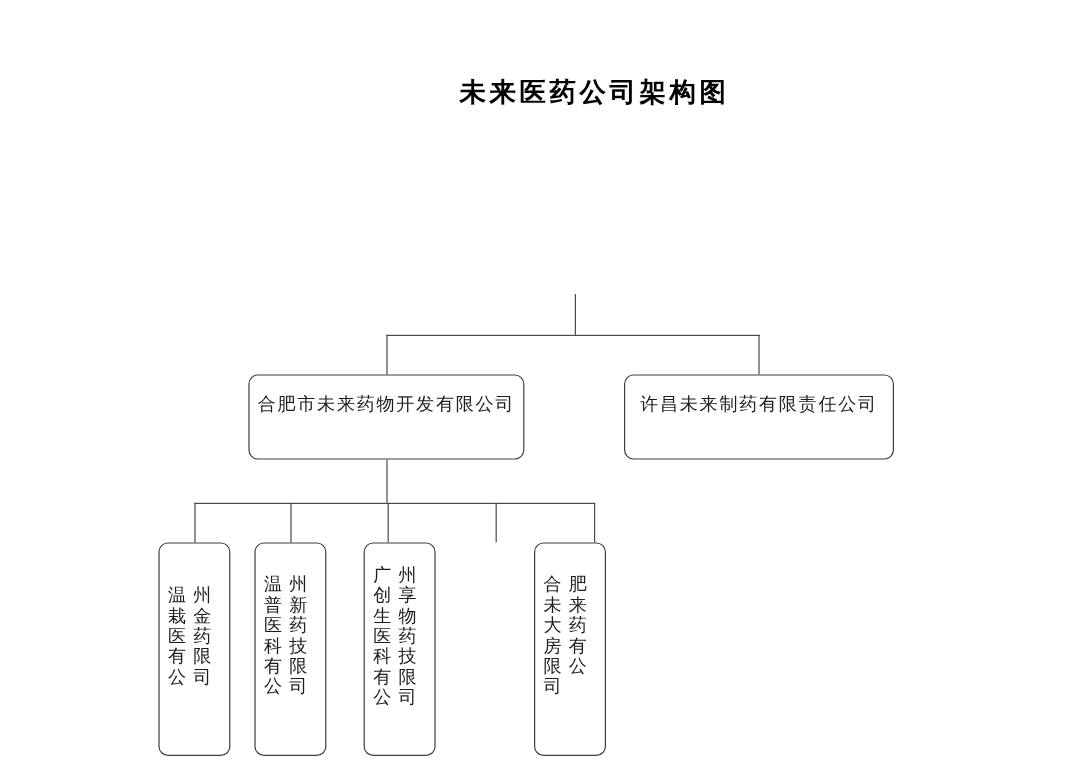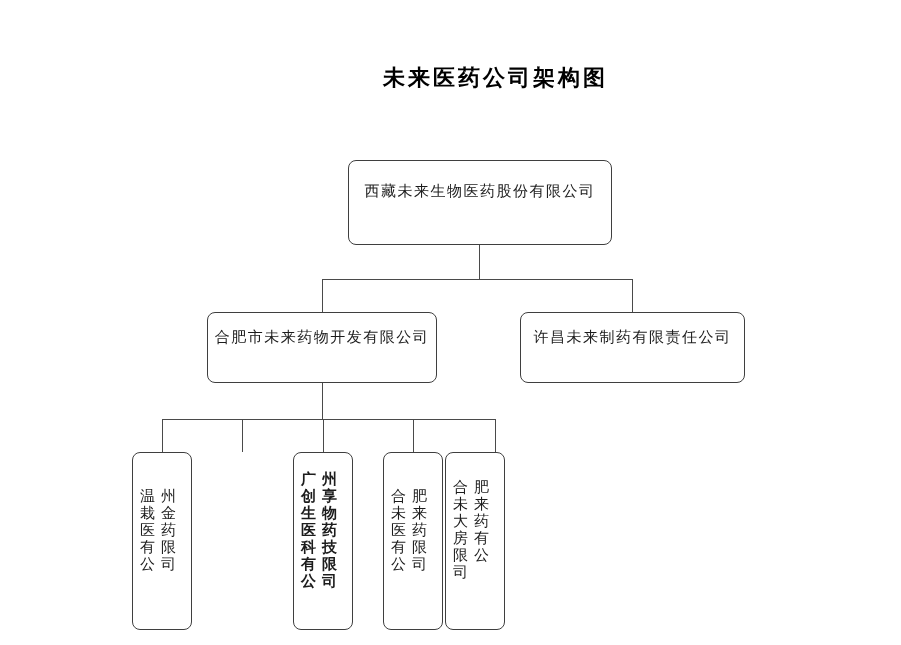--- a/index.html
+++ b/index.html
@@ -26,34 +26,31 @@
   .l2-right{left:520px;top:312px;width:225px;height:71px;padding-top:15px;}
   .vbox{
     top:452px;width:60px;height:178px;
     display:flex;align-items:center;justify-content:center;
     padding-bottom:22px;
   }
   .vbox .lbl{
     display:block;width:44px;font-size:15px;line-height:17px;
     letter-spacing:6px;word-break:break-all;text-align:left;
   }
-  .b1{left:132px;} .b2{left:212px;} .b3{left:293px;font-weight:bold;} .b4{left:383px;} .b5{left:445px;}
+  .b1{left:132px;} .b2{left:212px;} .b3{left:303px;} .b4{left:383px;} .b5{left:445px;}
   .line{position:absolute;background:#4a4a4a;}
   .vline{width:1px;} .hline{height:1px;}
 </style>
 </head>
 <body>
 
 <div class="canvas">
 
   <div class="title">未来医药公司架构图</div>
 
-  <div class="box hbox root-box">
-    <span class="lbl">西藏未来生物医药股份有限公司</span>
-  </div>
 
   <div class="line vline" style="left:479px;top:245px;height:34px;"></div>
   <div class="line hline" style="left:322px;top:279px;width:311px;"></div>
   <div class="line vline" style="left:322px;top:279px;height:33px;"></div>
   <div class="line vline" style="left:632px;top:279px;height:33px;"></div>
 
   <div class="box hbox l2-right">
     <span class="lbl">许昌未来制药有限责任公司</span>
   </div>
   <div class="box hbox l2-left">
@@ -64,23 +61,23 @@
   <div class="line hline" style="left:162px;top:419px;width:334px;"></div>
   <div class="line vline" style="left:162px;top:419px;height:33px;"></div>
   <div class="line vline" style="left:242px;top:419px;height:33px;"></div>
   <div class="line vline" style="left:323px;top:419px;height:33px;"></div>
   <div class="line vline" style="left:413px;top:419px;height:33px;"></div>
   <div class="line vline" style="left:495px;top:419px;height:33px;"></div>
 
   <div class="box vbox b1">
     <span class="lbl">温州栽金医药有限公司</span>
   </div>
+  <div class="box vbox b2">
+    <span class="lbl">温州普新医药科技有限公司</span>
+  </div>
   <div class="box vbox b3">
     <span class="lbl">广州创享生物医药科技有限公司</span>
-  </div>
-  <div class="box vbox b4">
-    <span class="lbl">合肥未来医药有限公司</span>
   </div>
   <div class="box vbox b5">
     <span class="lbl">合肥未来大药房有限公司</span>
   </div>
 
 </div>
 
 </body></html>

